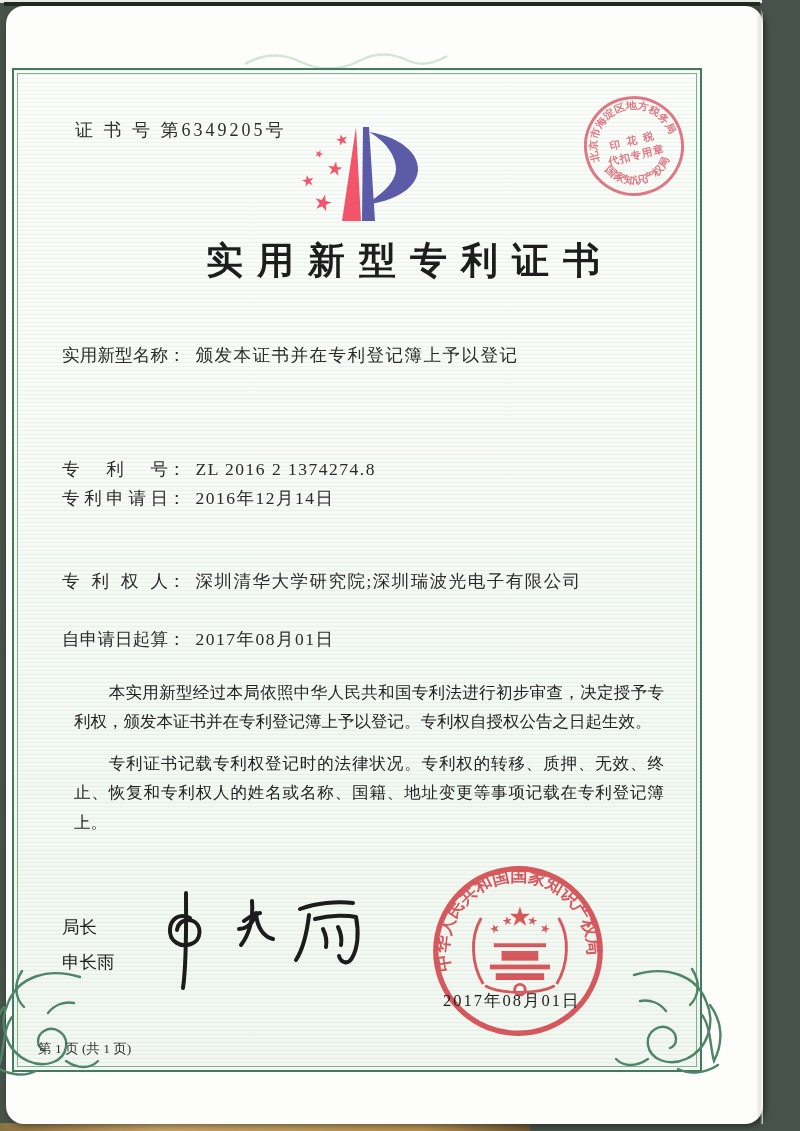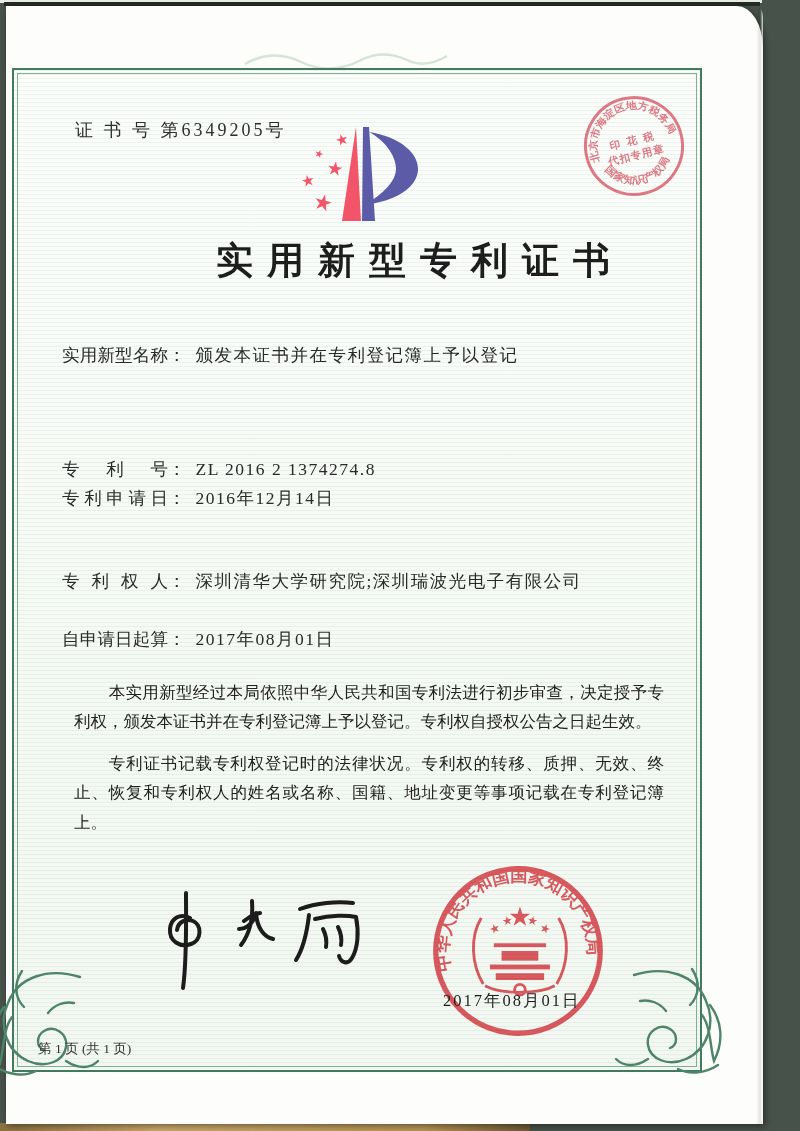--- a/index.html
+++ b/index.html
@@ -12,20 +12,21 @@
   .backdrop-top-strip{position:absolute;left:0;top:0;width:762px;height:3px;background:#e8eae6;}
   .backdrop-top-line{position:absolute;left:4px;top:2px;width:756px;height:4px;background:#242b22;}
   .desk-strip{position:absolute;left:0;top:1123px;width:530px;height:8px;
     background:linear-gradient(90deg,#8a7140,#caa76b 30%,#b59455 80%,#6e5836);}
   
   .paper{
     position:absolute;left:6px;top:6px;width:757px;height:1118px;
     background:#fdfdfb;
     border-top-right-radius:26px 42px;
     box-shadow:2px 2px 6px rgba(0,0,0,.45);
+    border-radius:18px;
   }
   .paper::after{ 
     content:"";position:absolute;right:0;top:0;width:7px;height:100%;
     background:linear-gradient(90deg,rgba(0,0,0,0),rgba(0,0,0,.10) 60%,rgba(255,255,255,.8));
     border-top-right-radius:26px 42px;
   }
   
   .frame{
     position:absolute;left:6px;top:62px;width:690px;height:1004px;
     border:2.5px solid #437a5f;box-sizing:border-box;
@@ -34,21 +35,21 @@
       linear-gradient(180deg,#fbfdfa, #f2f7f1);
   }
   .frame-inner{
     position:absolute;left:3px;top:3px;right:3px;bottom:3px;
     border:1px solid #7fae93;
   }
   .ornament{position:absolute;pointer-events:none;}
   .cert-no{position:absolute;left:69px;top:112px;font-size:18px;letter-spacing:3px;color:#2e2e2e;}
   .logo{position:absolute;left:289px;top:117px;width:132px;height:148px;}
   .title{
-    position:absolute;left:90px;top:230px;width:620px;text-align:center;
+    position:absolute;left:80px;top:230px;width:620px;text-align:center;
     font-size:37px;font-weight:bold;letter-spacing:14px;padding-left:14px;
     color:#1d1d1d;
   }
   .tax-stamp{
     position:absolute;left:572px;top:84px;width:112px;height:112px;
     transform:rotate(-14deg);opacity:.92;mix-blend-mode:multiply;
   }
   .field-row{position:absolute;left:56px;font-size:17.5px;color:#2a2a2a;white-space:nowrap;}
   .flabel{display:inline-block;width:106px;text-align:justify;text-align-last:justify;vertical-align:bottom;}
   .fcolon{margin-right:10px;}
@@ -161,20 +162,24 @@
   </div>
   <div class="field-row" style="top:621px">
     <span class="flabel">自申请日起算</span><span class="fcolon">：</span><span class="fvalue">2017年08月01日</span>
   </div>
 
   <div class="body-text">
     <p>本实用新型经过本局依照中华人民共和国专利法进行初步审查，决定授予专利权，颁发本证书并在专利登记簿上予以登记。专利权自授权公告之日起生效。</p>
     <p>专利证书记载专利权登记时的法律状况。专利权的转移、质押、无效、终止、恢复和专利权人的姓名或名称、国籍、地址变更等事项记载在专利登记簿上。</p>
   </div>
 
+  <div class="officer">
+    <div>局长</div>
+    <div>申长雨</div>
+  </div>
 
   <svg class="signature" viewBox="0 0 232 106">
     <g fill="none" stroke="#1c1c1c" stroke-width="4" stroke-linecap="round" stroke-linejoin="round">
       <path d="M40,30 C30,25 21,30 20,41 C19,53 30,60 41,56 C52,52 52,37 43,33 C36,30 28,34 27,42"></path>
       <path d="M36,5 C36,32 37,72 33,100"></path>
       <path d="M94,33 C99,29 105,26 110,25"></path>
       <path d="M102,13 C103,27 101,44 91,57"></path>
       <path d="M89,41 C97,41 104,34 106,25 C107,40 114,49 123,51"></path>
       <path d="M150,21 C166,15 187,13 203,15"></path>
       <path d="M159,27 C157,44 153,61 146,72"></path>

